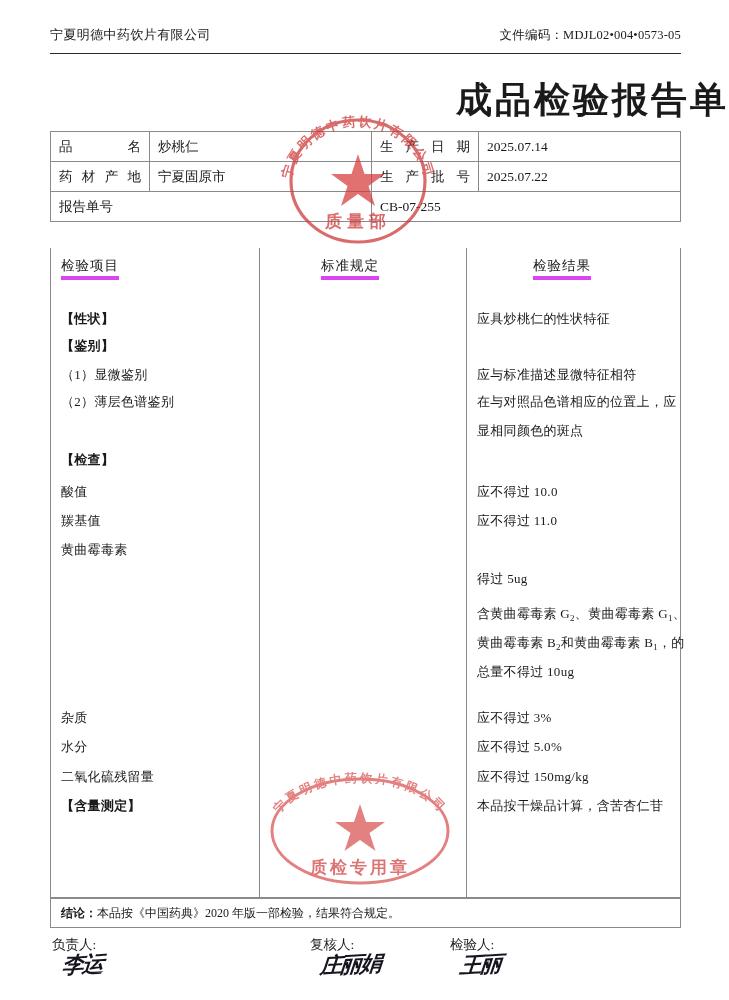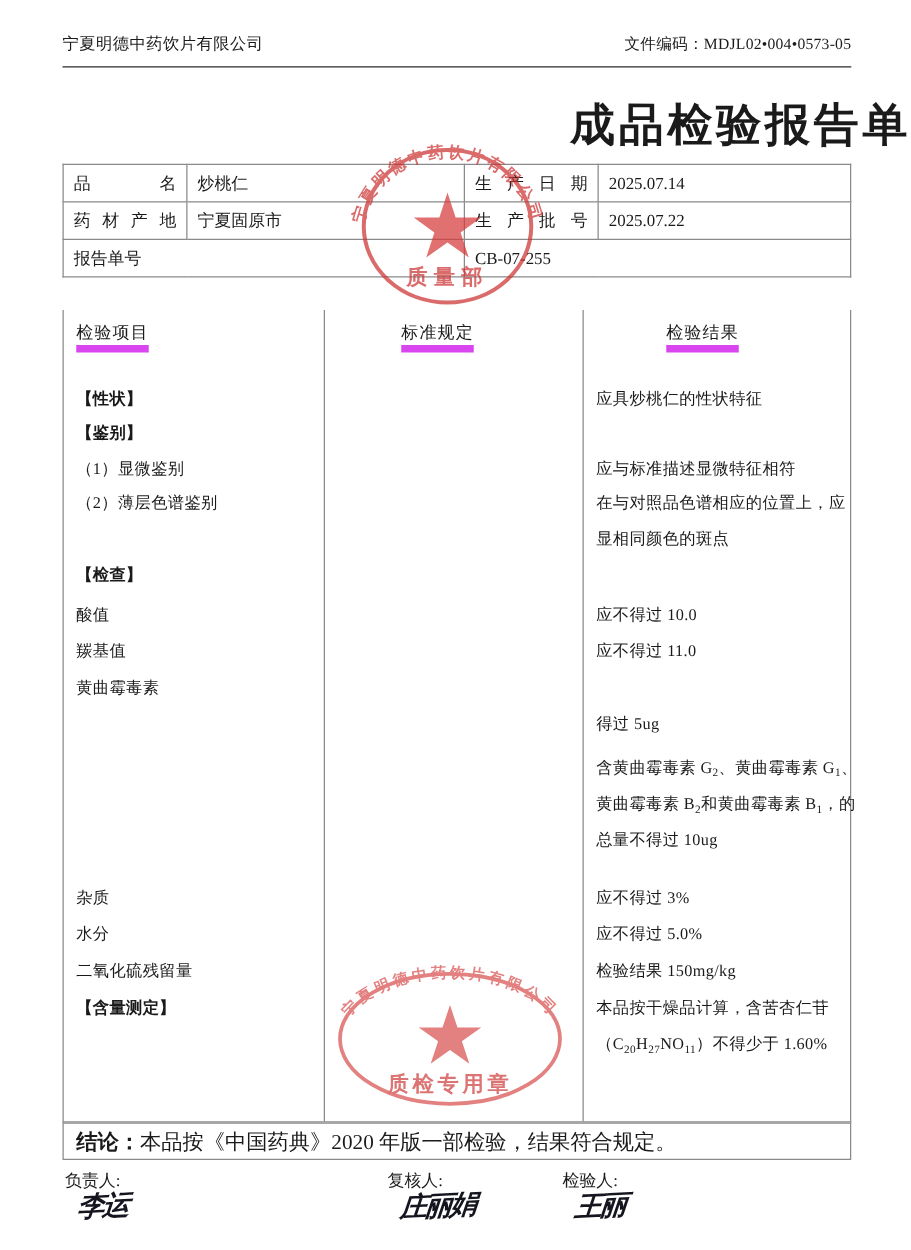--- a/index.html
+++ b/index.html
@@ -61,40 +61,40 @@
   .vline.v1{left:208px;}
   .vline.v2{left:415px;}
 
   .col{position:absolute;top:0;bottom:0;box-sizing:border-box;}
   .col-item{left:0;width:208px;padding-left:10px;}
   .col-std{left:208px;width:207px;padding-left:24px;}
   .col-res{left:415px;width:216px;padding-left:10px;}
 
   .chead{
     position:absolute;top:9px;font-size:13.5px;
-    border-bottom:6px solid #d946ef;padding-bottom:1px;
+    border-bottom:4px solid #d946ef;padding-bottom:1px;
     letter-spacing:1px;
   }
   .chead.h1{left:10px;}
   .chead.h2{left:62px;}
   .chead.h3{left:66px;}
 
   .ln{
     position:absolute;font-size:13px;line-height:16px;
     white-space:nowrap;letter-spacing:.3px;
   }
   .bold{font-weight:bold;}
   sub{font-size:9px;vertical-align:baseline;position:relative;top:3px;}
 
   
   .concl{
     position:absolute;left:50px;top:898px;width:631px;height:30px;
     border:1px solid #8a8a8a;box-sizing:border-box;
     display:flex;align-items:center;padding-left:10px;
-    font-size:17px;
+    font-size:12px;
   }
   .concl .k{font-weight:bold;}
 
   
   .sigrow{
     position:absolute;left:50px;top:936px;width:631px;height:54px;
     font-size:13.5px;
   }
   .sig{position:absolute;top:0;display:flex;align-items:flex-start;flex-direction:column;}
   .sig.s1{left:2px;}
@@ -182,23 +182,22 @@
       <div class="ln" style="left:218px;top:265px">应不得过 11.0</div>
 
       <div class="ln" style="left:218px;top:323px">得过 5ug</div>
 
       <div class="ln" style="left:218px;top:358px"><span>含黄曲霉毒素 G</span><sub>2</sub><span>、黄曲霉毒素 G</span><sub>1</sub><span>、</span></div>
       <div class="ln" style="left:218px;top:387px"><span>黄曲霉毒素 B</span><sub>2</sub><span>和黄曲霉毒素 B</span><sub>1</sub><span>，的</span></div>
       <div class="ln" style="left:218px;top:416px">总量不得过 10ug</div>
 
       <div class="ln" style="left:218px;top:462px">应不得过 3%</div>
       <div class="ln" style="left:218px;top:491px">应不得过 5.0%</div>
-      <div class="ln" style="left:218px;top:521px">检验结果 150mg/kg</div>
+      <div class="ln" style="left:218px;top:521px">应不得过 150mg/kg</div>
       <div class="ln" style="left:218px;top:550px">本品按干燥品计算，含苦杏仁苷</div>
-      <div class="ln" style="left:218px;top:579px"><span>（C</span><sub>20</sub><span>H</span><sub>27</sub><span>NO</span><sub>11</sub><span>）不得少于 1.60%</span></div>
     </div>
 
     <div class="col col-res">
       
       
       
       
       
       
 

